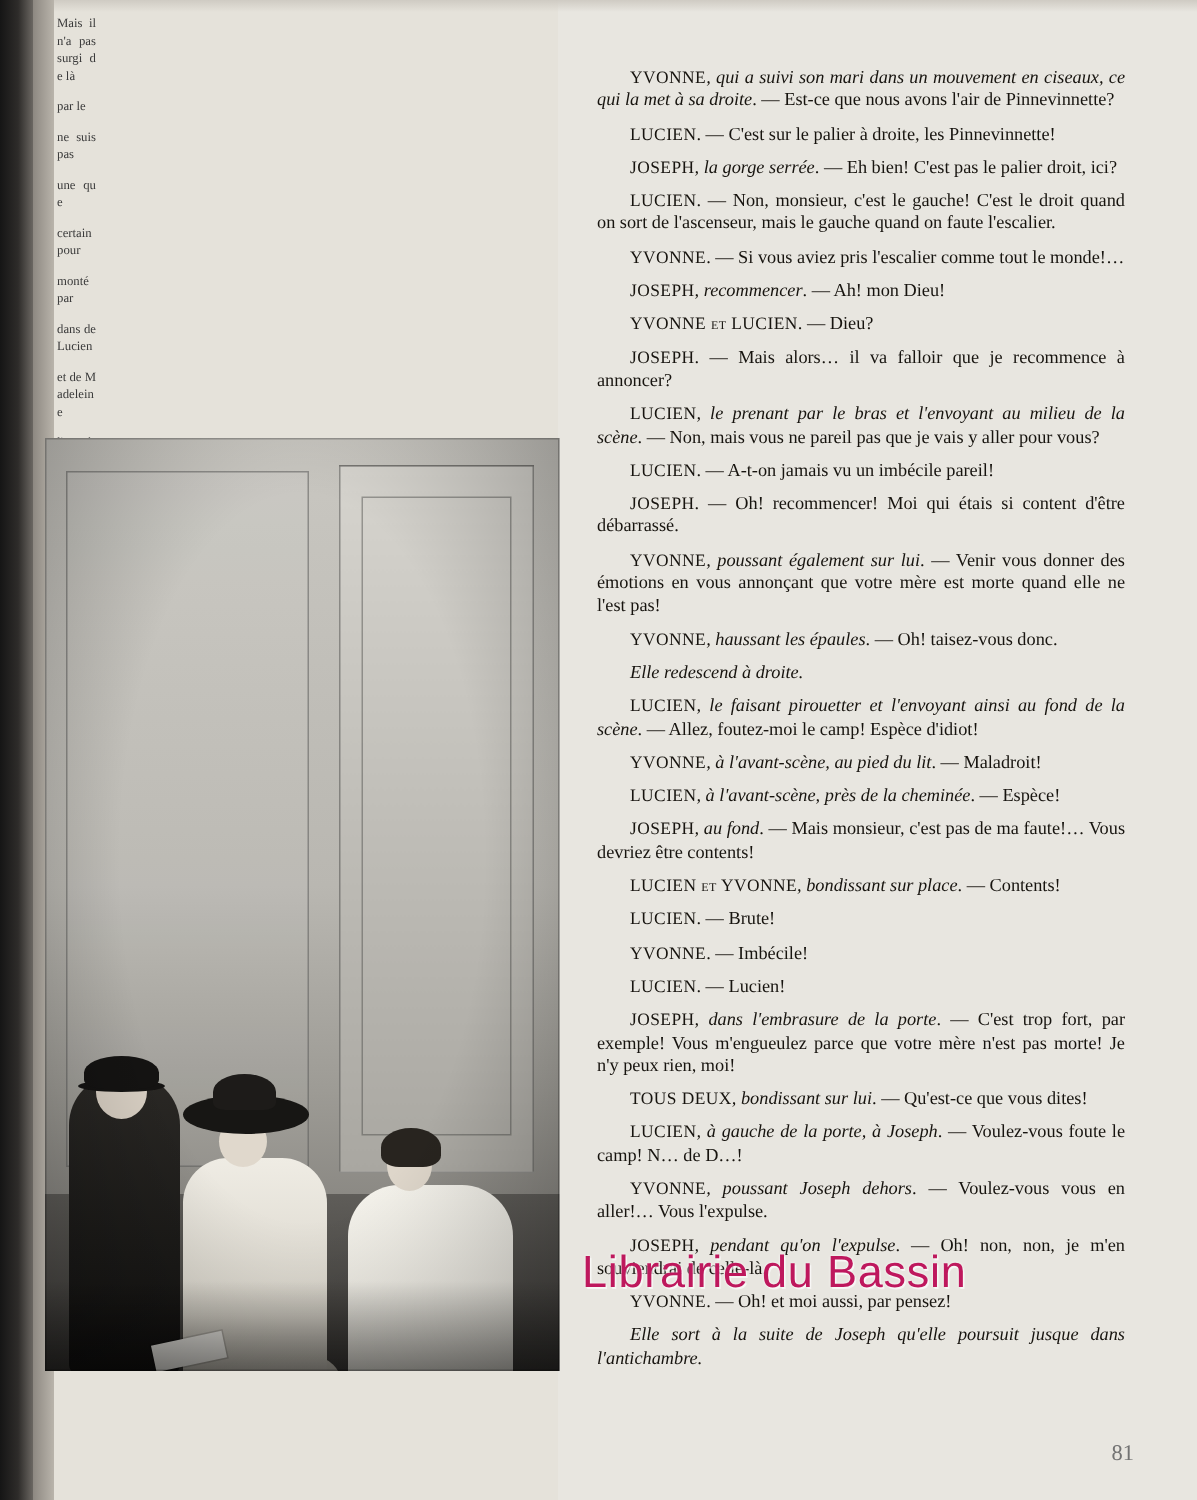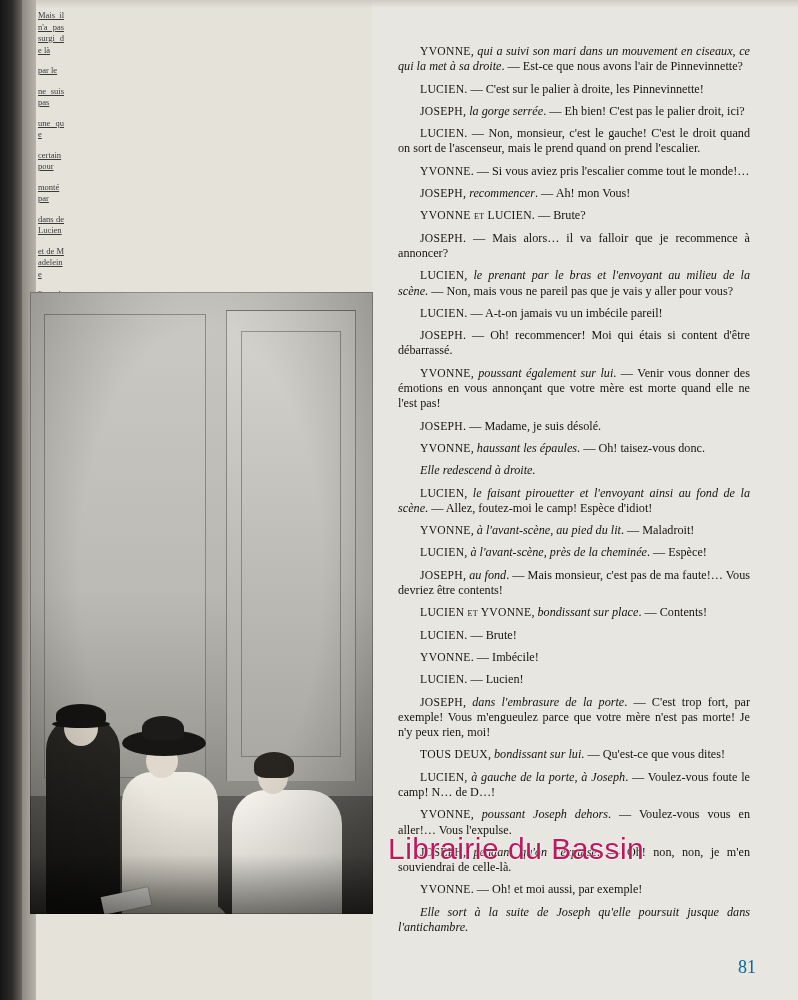--- a/index.html
+++ b/index.html
@@ -50,21 +50,20 @@
     position: absolute;
     left: 2px;
     top: 10px;
     width: 26px;
     font-size: 8.5px;
     line-height: 11.5px;
     color: #3a3a3a;
     text-align: justify;
     overflow: hidden;
     word-break: break-all;
-    text-decoration: underline;
   }
   .facing-text p { margin: 0 0 9px 0; }
 
   
   .photo {
     position: absolute;
     left: 30px;
     top: 292px;
     width: 343px;
     height: 622px;
@@ -209,22 +208,22 @@
     font-size: 30px;
     color: #be185d;
     text-shadow: 0 0 2px rgba(255,255,255,0.85), 1px 1px 0 rgba(255,255,255,0.6);
     white-space: nowrap;
     letter-spacing: 0.5px;
   }
   .folio {
     position: absolute;
     right: 42px;
     bottom: 22px;
-    font-size: 18px;
-    color: #0369a1;
+    font-size: 15px;
+    color: #737373;
   }
   .page-edge-top {
     position: absolute; left: 36px; top: 0; right: 0; height: 8px;
     background: linear-gradient(to bottom, #cfcbc3, rgba(232,230,224,0));
   }
 </style>
 </head>
 <body>
 
 <div class="page">
@@ -276,45 +275,44 @@
 
     <div class="ph-shadow"></div>
     <div class="ph-vignette"></div>
     <div class="photo-border"></div>
   </div>
 
   <div class="col" id="script-column">
       <p><span class="sc">YVONNE</span><span class="it">, qui a suivi son mari dans un mouvement en ciseaux, ce qui la met à sa droite</span><span>. — Est-ce que nous avons l'air de Pinnevinnette?</span></p>
       <p><span class="sc">LUCIEN</span><span>. — C'est sur le palier à droite, les Pinnevinnette!</span></p>
       <p><span class="sc">JOSEPH</span><span class="it">, la gorge serrée</span><span>. — Eh bien! C'est pas le palier droit, ici?</span></p>
-      <p><span class="sc">LUCIEN</span><span>. — Non, monsieur, c'est le gauche! C'est le droit quand on sort de l'ascenseur, mais le prend quand on prend l'escalier.</span></p>
+      <p><span class="sc">LUCIEN</span><span>. — Non, monsieur, c'est le gauche! C'est le droit quand on sort de l'ascenseur, mais le gauche quand on faute l'escalier.</span></p>
       <p><span class="sc">YVONNE</span><span>. — Si vous aviez pris l'escalier comme tout le monde!…</span></p>
-      <p><span class="sc">JOSEPH</span><span class="it">, recommencer</span><span>. — Ah! mon Vous!</span></p>
-      <p><span class="sc">YVONNE et LUCIEN</span><span>. — Brute?</span></p>
+      <p><span class="sc">JOSEPH</span><span class="it">, recommencer</span><span>. — Ah! mon Dieu!</span></p>
+      <p><span class="sc">YVONNE et LUCIEN</span><span>. — Dieu?</span></p>
       <p><span class="sc">JOSEPH</span><span>. — Mais alors… il va falloir que je recommence à annoncer?</span></p>
       <p><span class="sc">LUCIEN</span><span class="it">, le prenant par le bras et l'envoyant au milieu de la scène</span><span>. — Non, mais vous ne pareil pas que je vais y aller pour vous?</span></p>
       <p><span class="sc">LUCIEN</span><span>. — A-t-on jamais vu un imbécile pareil!</span></p>
       <p><span class="sc">JOSEPH</span><span>. — Oh! recommencer! Moi qui étais si content d'être débarrassé.</span></p>
       <p><span class="sc">YVONNE</span><span class="it">, poussant également sur lui</span><span>. — Venir vous donner des émotions en vous annonçant que votre mère est morte quand elle ne l'est pas!</span></p>
-      <p><span class="sc">JOSEPH</span><span>. — Madame, je suis désolé.</span></p>
       <p><span class="sc">YVONNE</span><span class="it">, haussant les épaules</span><span>. — Oh! taisez-vous donc.</span></p>
       <p class="stage">Elle redescend à droite.</p>
       <p><span class="sc">LUCIEN</span><span class="it">, le faisant pirouetter et l'envoyant ainsi au fond de la scène</span><span>. — Allez, foutez-moi le camp! Espèce d'idiot!</span></p>
       <p><span class="sc">YVONNE</span><span class="it">, à l'avant-scène, au pied du lit</span><span>. — Maladroit!</span></p>
       <p><span class="sc">LUCIEN</span><span class="it">, à l'avant-scène, près de la cheminée</span><span>. — Espèce!</span></p>
       <p><span class="sc">JOSEPH</span><span class="it">, au fond</span><span>. — Mais monsieur, c'est pas de ma faute!… Vous devriez être contents!</span></p>
       <p><span class="sc">LUCIEN et YVONNE</span><span class="it">, bondissant sur place</span><span>. — Contents!</span></p>
       <p><span class="sc">LUCIEN</span><span>. — Brute!</span></p>
       <p><span class="sc">YVONNE</span><span>. — Imbécile!</span></p>
       <p><span class="sc">LUCIEN</span><span>. — Lucien!</span></p>
       <p><span class="sc">JOSEPH</span><span class="it">, dans l'embrasure de la porte</span><span>. — C'est trop fort, par exemple! Vous m'engueulez parce que votre mère n'est pas morte! Je n'y peux rien, moi!</span></p>
       <p><span class="sc">TOUS DEUX</span><span class="it">, bondissant sur lui</span><span>. — Qu'est-ce que vous dites!</span></p>
       <p><span class="sc">LUCIEN</span><span class="it">, à gauche de la porte, à Joseph</span><span>. — Voulez-vous foute le camp! N… de D…!</span></p>
       <p><span class="sc">YVONNE</span><span class="it">, poussant Joseph dehors</span><span>. — Voulez-vous vous en aller!… Vous l'expulse.</span></p>
       <p><span class="sc">JOSEPH</span><span class="it">, pendant qu'on l'expulse</span><span>. — Oh! non, non, je m'en souviendrai de celle-là.</span></p>
-      <p><span class="sc">YVONNE</span><span>. — Oh! et moi aussi, par exemple!</span></p>
+      <p><span class="sc">YVONNE</span><span>. — Oh! et moi aussi, par pensez!</span></p>
       <p class="stage">Elle sort à la suite de Joseph qu'elle poursuit jusque dans l'antichambre.</p>
     </div>
 
   <div class="watermark">Librairie du Bassin</div>
 
   <div class="folio">81</div>
 </div>
 
 </body></html>

